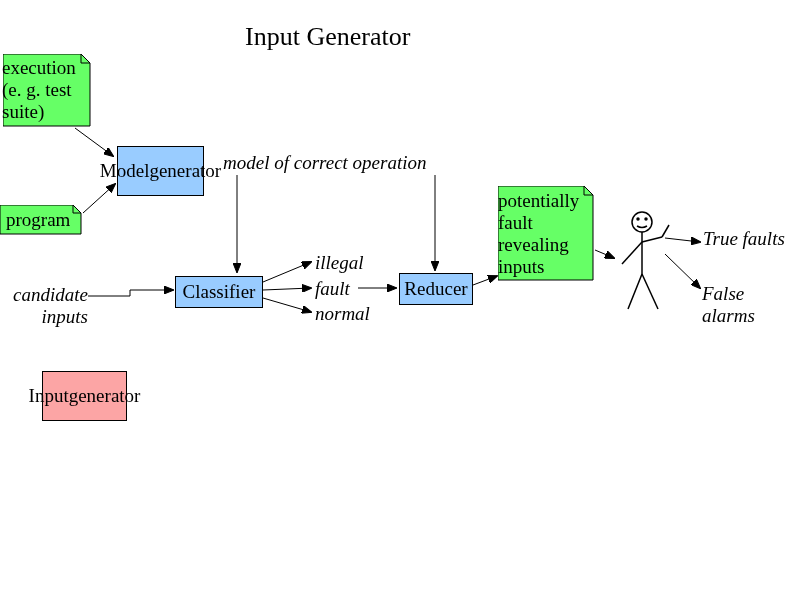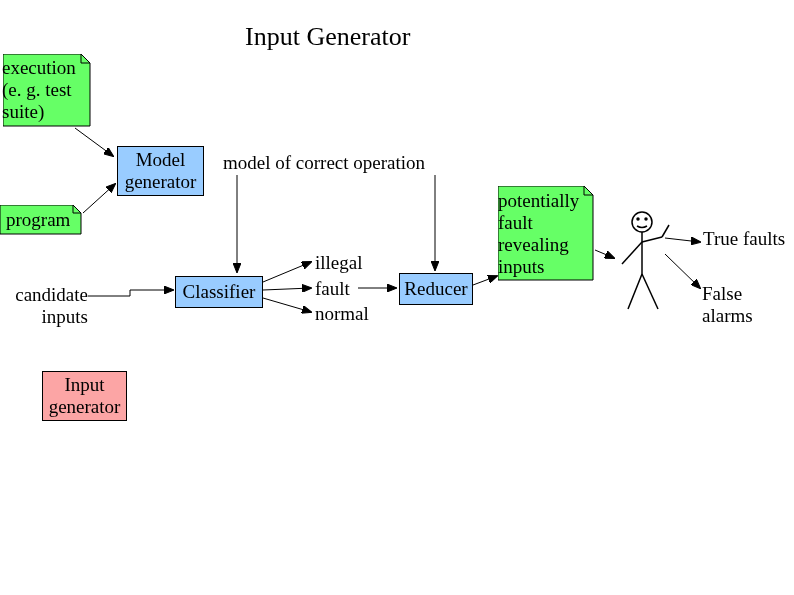--- a/index.html
+++ b/index.html
@@ -1,20 +1,20 @@
 <!DOCTYPE html>
 <html><head>
 <meta charset="utf-8">
 <style>
 html,body{margin:0;padding:0;width:794px;height:595px;background:#fff;font-family:"Times New Roman",Times,serif;position:relative}
-.box{position:absolute;border:1px solid #000;text-align:center;display:flex;flex-direction:column;justify-content:center;align-items:center;line-height:1.15}
+.box{position:absolute;border:1px solid #000;text-align:center;display:flex;flex-direction:row;justify-content:center;align-items:center;line-height:1.15}
 .blue{background:#99ccff}
 .yellow{background:#fca5a5}
 .label{position:absolute;font-size:19px;line-height:1.15}
-.italic{}
+.italic{font-style:italic}
 .title{font-size:26px}
 </style>
 </head>
 <body>
 
 <div class="label title" style="left:245px;top:22px">Input Generator</div>
 
 <svg style="position:absolute;left:3px;top:54px" width="88" height="73">
   <polygon points="0,0 78,0 87,9 87,72 0,72" fill="#66ff66" stroke="#000"></polygon>
   <polyline points="78,0 78,9 87,9" fill="none" stroke="#000"></polyline>

